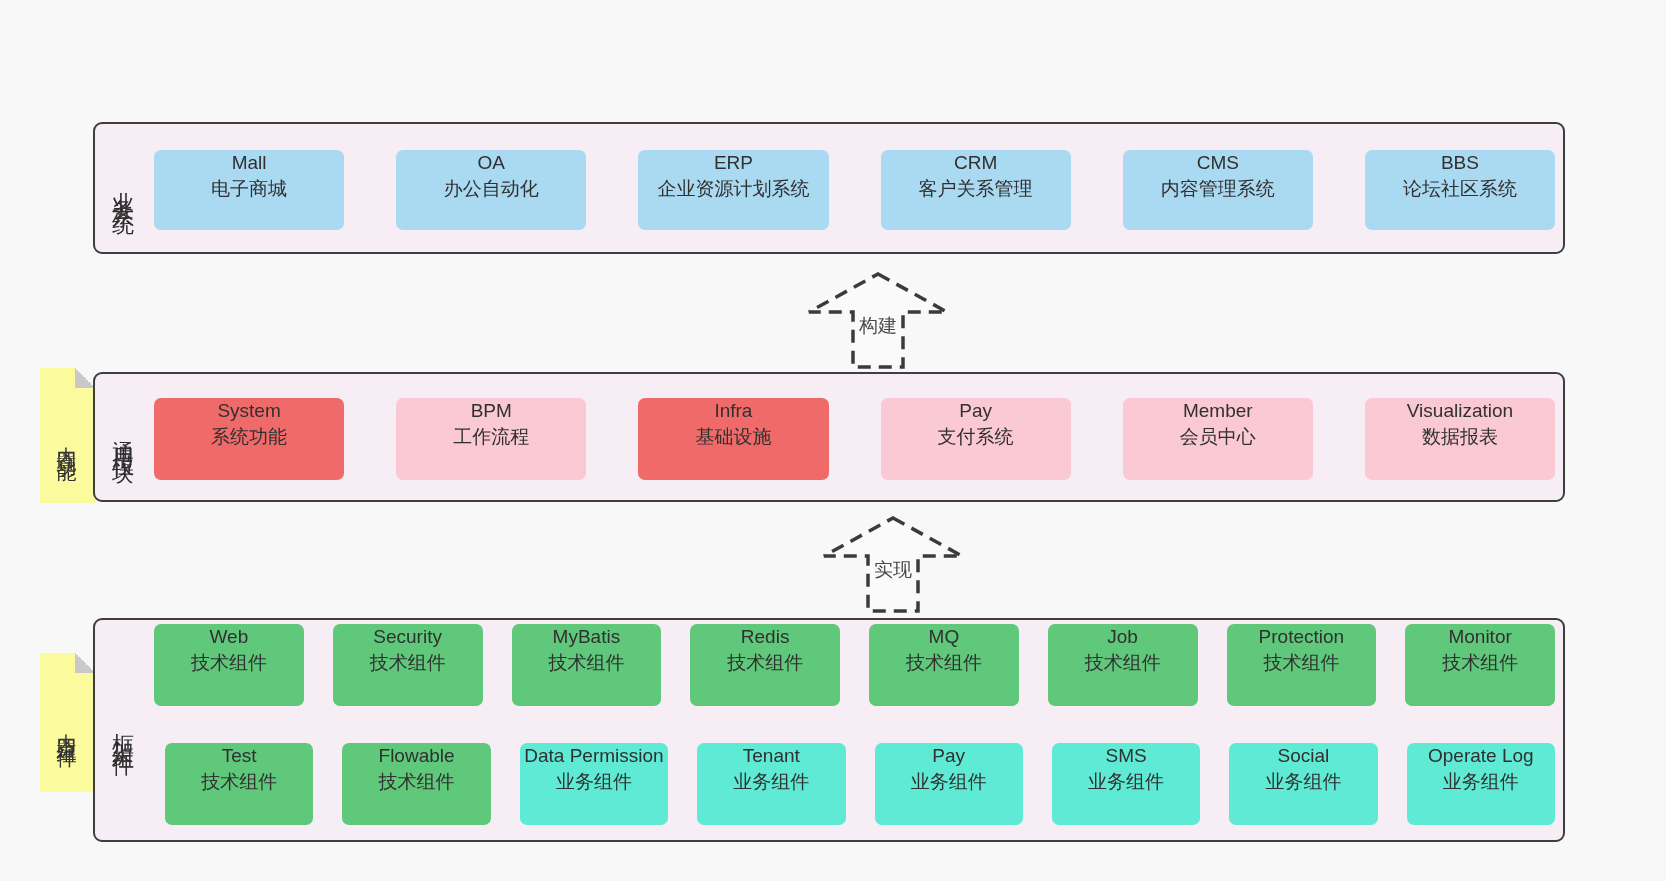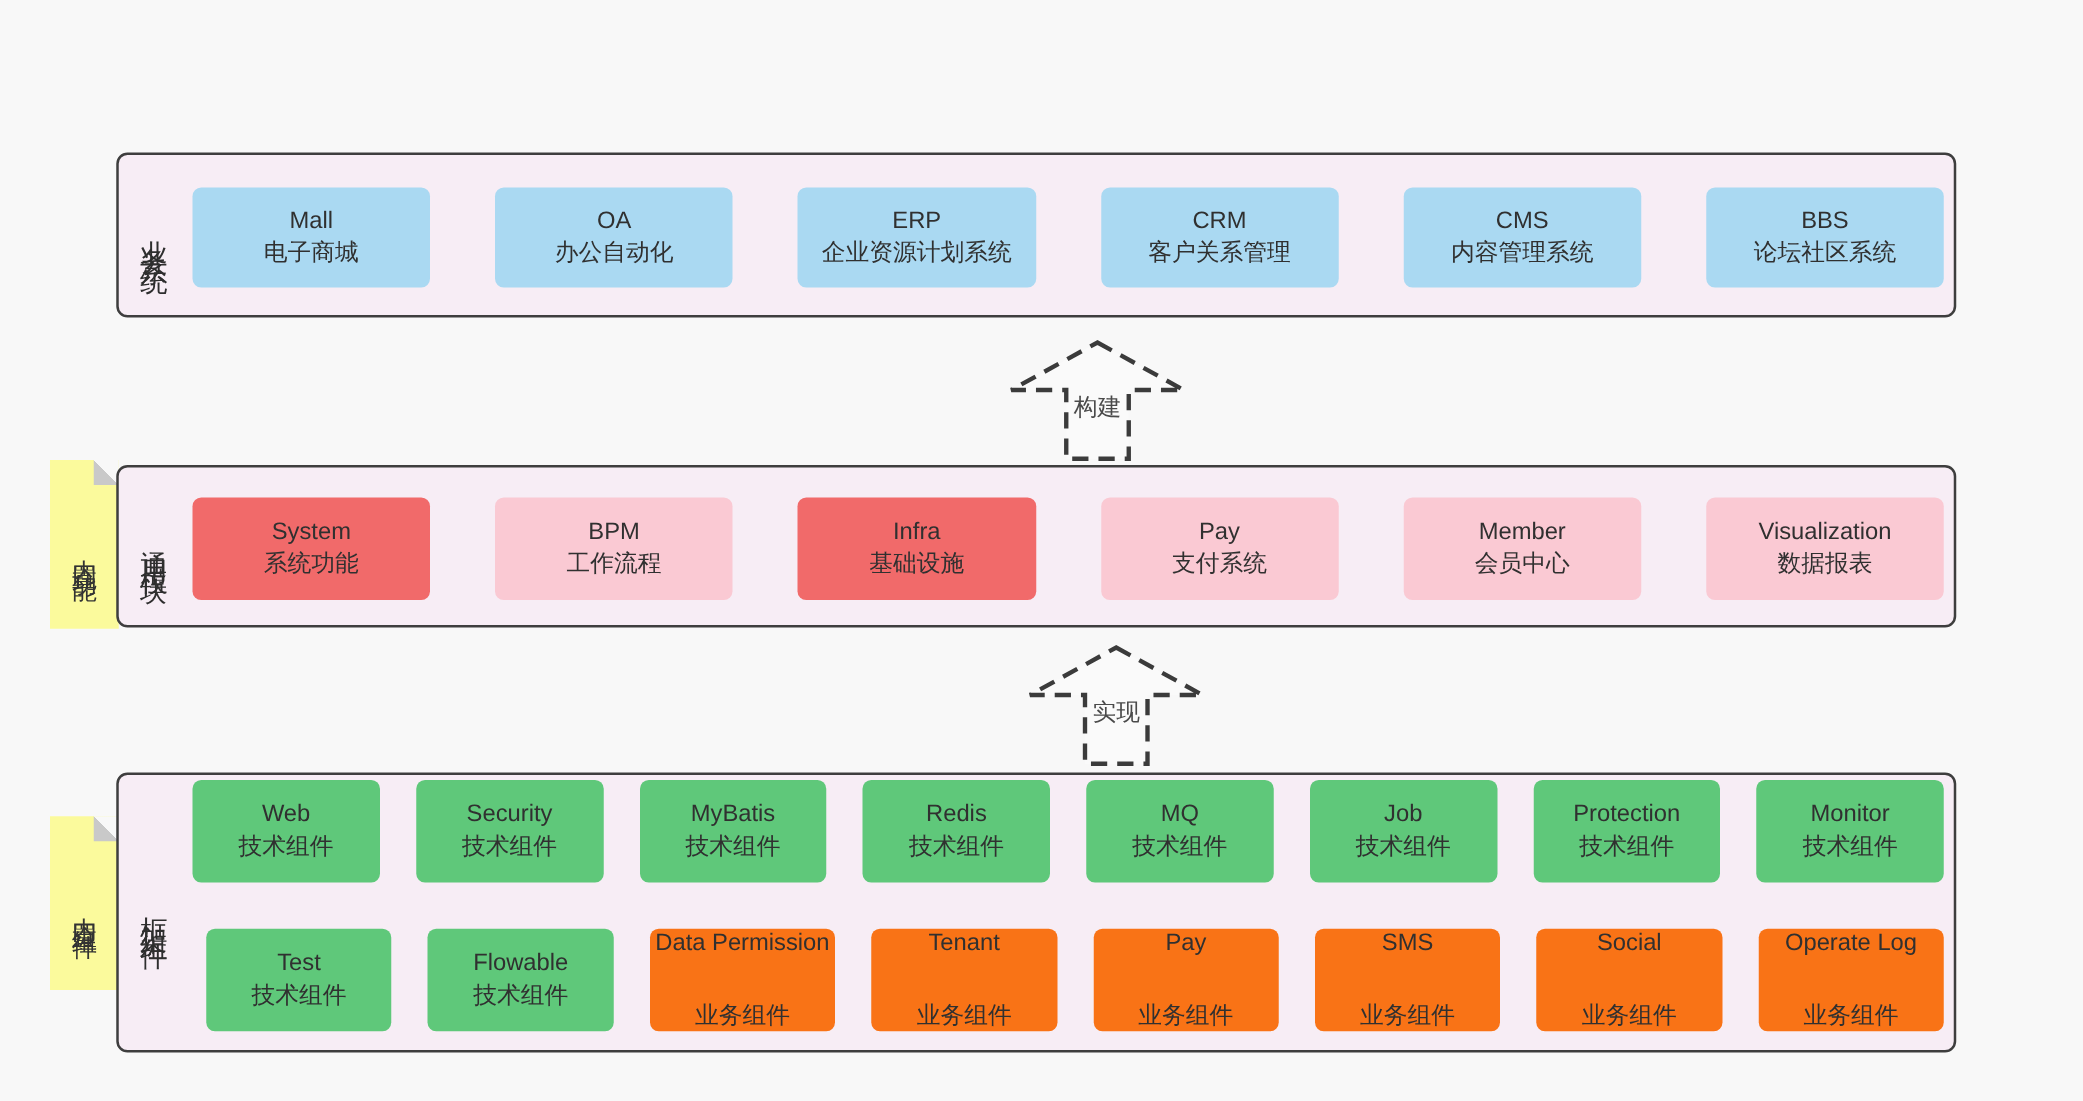--- a/index.html
+++ b/index.html
@@ -36,31 +36,31 @@
     display:flex;gap:52px;
   }
   .row.cols8{gap:29px;}
   .row1{top:26px;height:80px;}
   .panel-modules .row1{top:24px;height:82px;}
   .panel-components .rowA{top:4px;height:82px;}
   .panel-components .rowB{top:123px;height:82px;padding-left:11px;}
   .box{
     flex:1;
     display:flex;flex-direction:column;
-    align-items:center;justify-content:center;
+    align-items:center;justify-content:flex-start;
     border-radius:7px;
     font-size:19px;line-height:26px;
     color:#303030;text-align:center;
     padding:0 4px;box-sizing:border-box;
   }
   .blue{background:#aad9f2;}
   .red{background:#f16a6a;}
   .pink{background:#fac9d3;}
   .green{background:#5fc87a;}
-  .green-light{background:#f97316;gap:32px;}
+  .green-light{background:#5eead4;}
   
   .note{
     position:absolute;left:40px;width:55px;
     background:#fbfa9c;
     z-index:1;
     display:flex;align-items:center;justify-content:center;
   }
   .note-modules{top:368px;height:135px;}
   .note-components{top:653px;height:139px;}
   .note .fold{

